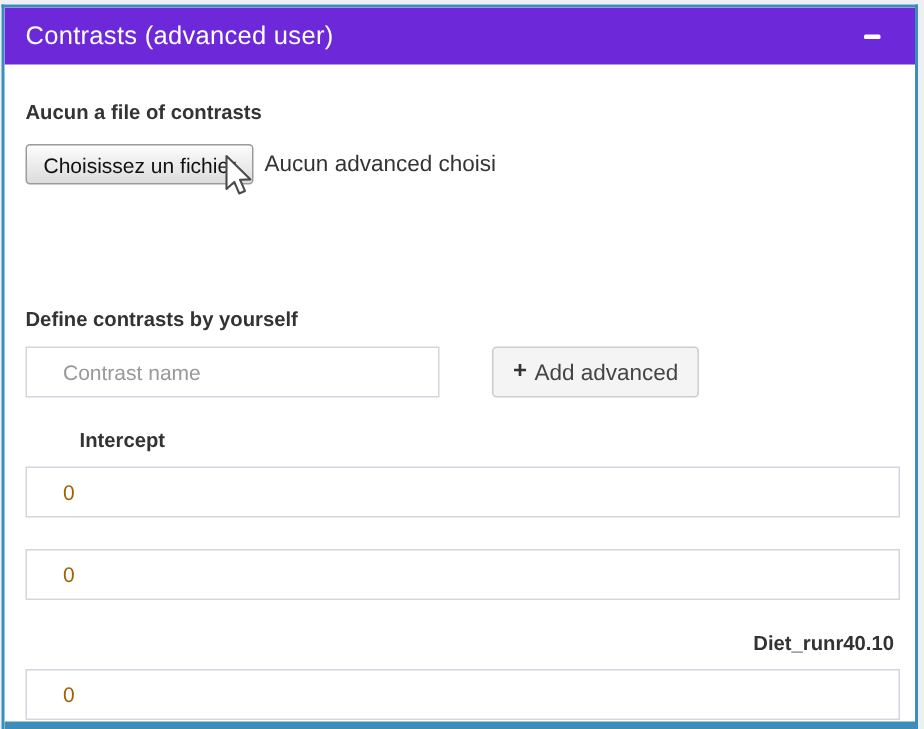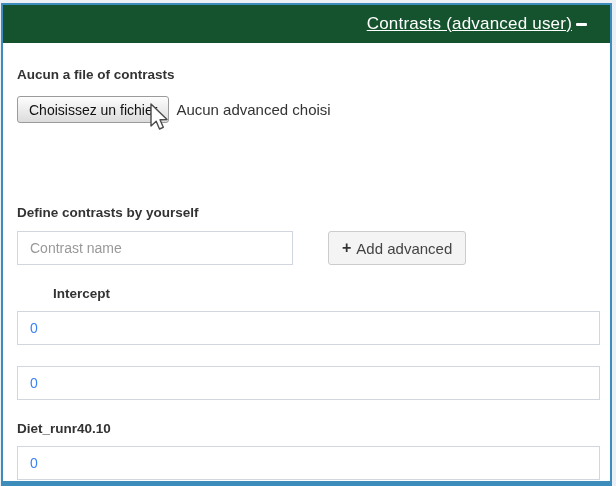--- a/index.html
+++ b/index.html
@@ -8,23 +8,23 @@
     font-family:"Liberation Sans","DejaVu Sans",sans-serif;
     background:#ecf0f5;
   }
   .page{position:relative;width:616px;height:486px;background:#ecf0f5;}
   .panel{
     position:absolute;left:1px;top:3px;width:611px;height:483px;
     border:2px solid #3c8dbc;border-bottom:none;
     background:#ffffff;box-sizing:border-box;overflow:hidden;
   }
   .panel-header{
-    height:38px;background:#14532d;color:#ffffff;
-    display:flex;align-items:center;justify-content:flex-end;
-    padding:0 14px;box-sizing:border-box;text-decoration:underline;
+    height:38px;background:#6d28d9;color:#ffffff;
+    display:flex;align-items:center;justify-content:space-between;
+    padding:0 14px;box-sizing:border-box;
   }
   .panel-title{font-size:17px;letter-spacing:.2px;}
   .collapse-btn{
     background:transparent;border:none;padding:0;margin-right:6px;
     width:18px;height:18px;display:flex;align-items:center;justify-content:center;
     cursor:pointer;
   }
   .minus{display:block;width:11px;height:3px;background:#ffffff;border-radius:1px;}
   .panel-body{padding:12px 14px 0 14px;}
   .sec-label{font-size:13.5px;font-weight:700;color:#333;margin-top:12px;}
@@ -33,21 +33,21 @@
     height:27px;padding:2px 11px;font-size:14px;color:#111;
     font-family:"Liberation Sans","DejaVu Sans",sans-serif;
     background:linear-gradient(#fdfdfd,#dcdcdc);
     border:1px solid #9b9b9b;border-radius:3px;cursor:pointer;
   }
   .file-status{font-size:15px;color:#333;margin-left:7px;}
   .define-label{margin-top:82px;}
   .define-row{margin-top:11px;display:flex;align-items:center;}
   .text-input{
     height:34px;box-sizing:border-box;border:1px solid #d2d6de;border-radius:0;
-    padding:6px 12px;font-size:14px;color:#3b82f6;
+    padding:6px 24px;font-size:14px;color:#a16207;
     font-family:"Liberation Sans","DejaVu Sans",sans-serif;background:#fff;
   }
   .text-input::placeholder{color:#999;opacity:1;}
   .contrast-name{width:276px;}
   .add-btn{
     margin-left:35px;height:34px;padding:6px 13px;box-sizing:border-box;
     background:#f4f4f4;border:1px solid #ccc;border-radius:3px;
     font-size:15px;color:#444;display:flex;align-items:center;cursor:pointer;
     font-family:"Liberation Sans","DejaVu Sans",sans-serif;
   }
@@ -94,21 +94,21 @@
       <div class="contrast-group">
         <div class="sec-label" style="margin-top:0;margin-left:36px;">Intercept</div>
         <input class="text-input value-input" type="text" value="0" style="">
       </div>
 
       <div class="contrast-group">
         <input class="text-input value-input" type="text" value="0" style="">
       </div>
 
       <div class="contrast-group">
-        <div class="sec-label" style="margin-top:16px;">Diet_runr40.10</div>
+        <div class="sec-label" style="margin-top:16px;text-align:right;">Diet_runr40.10</div>
         <input class="text-input value-input" type="text" value="0" style="">
       </div>
 
     </div>
 
     <div class="next-panel-sliver"></div>
   </div>
 
   <svg class="cursor" width="24" height="30" viewBox="0 0 24 30">
     <path d="M5 2 L5 24 L10.2 19.3 L13.5 27 L17.3 25.3 L14 17.8 L21 17.6 Z" fill="#ffffff" stroke="#4a4a4a" stroke-width="1.4" stroke-linejoin="round"></path>

